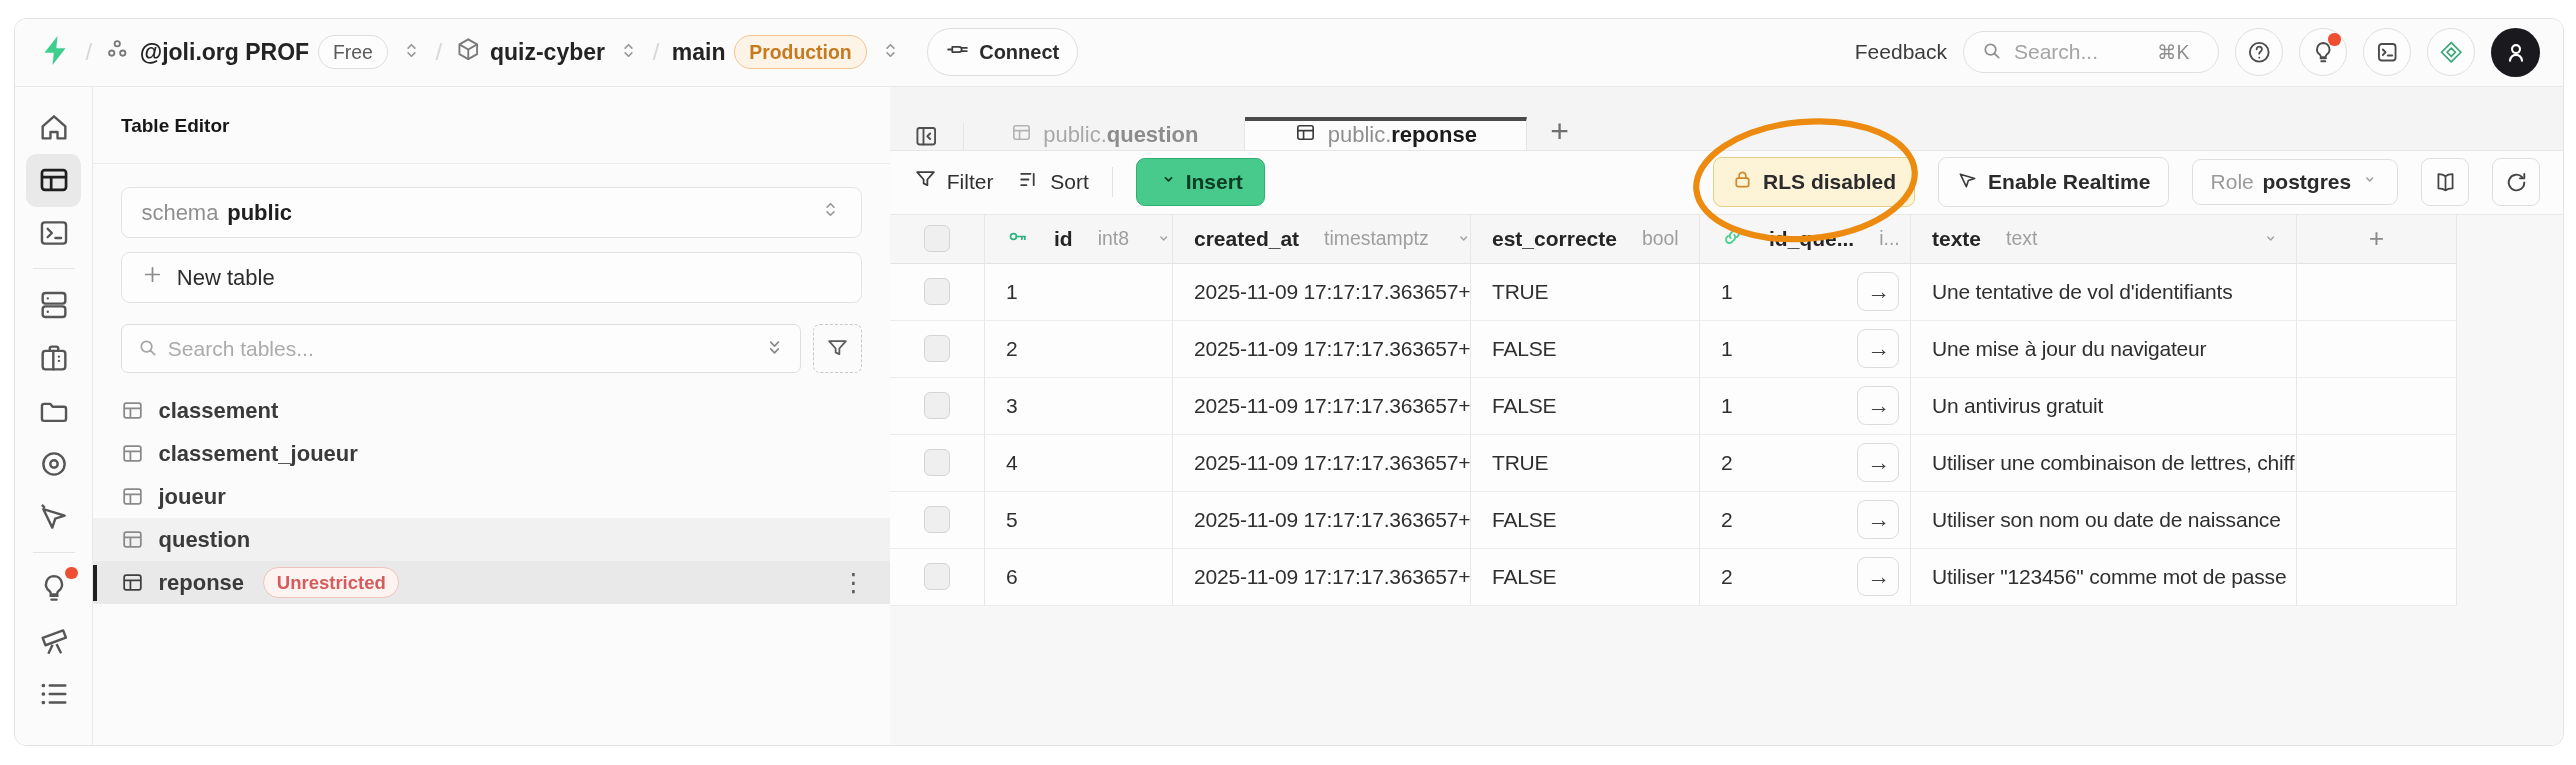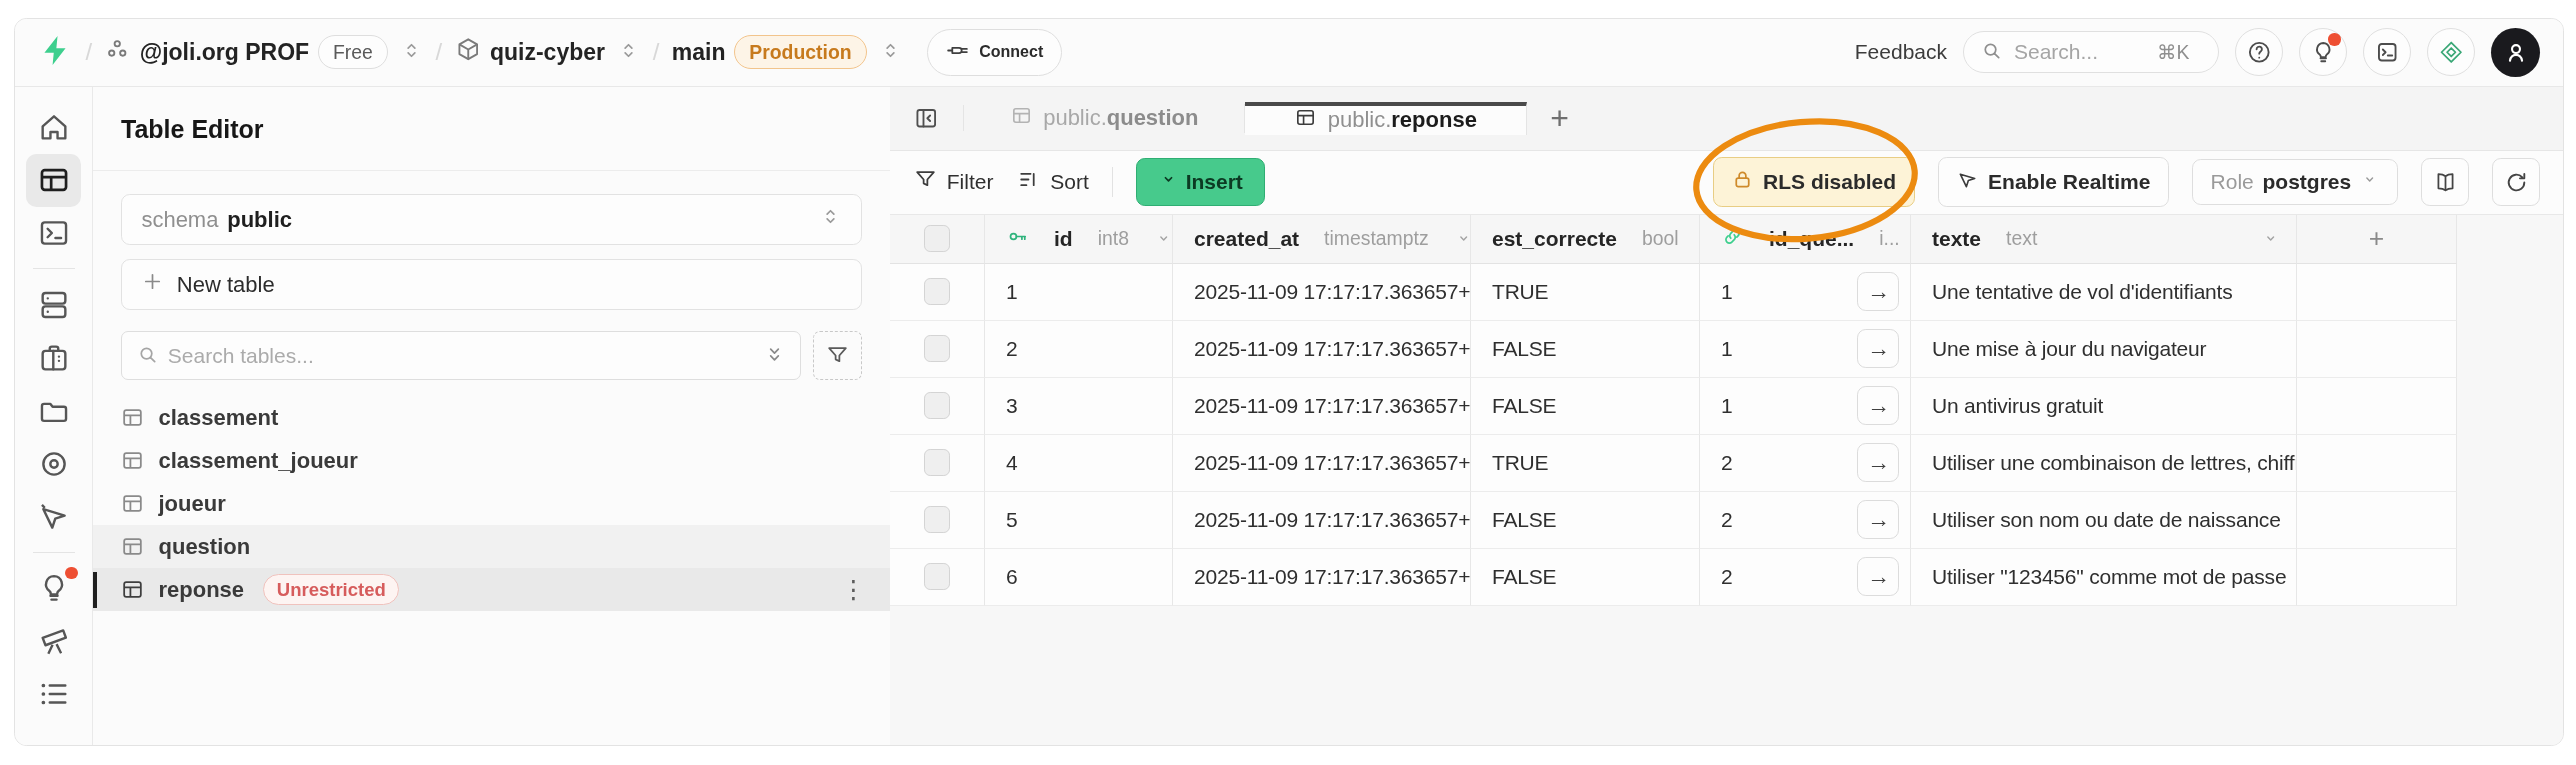--- a/index.html
+++ b/index.html
@@ -6,41 +6,41 @@
   html,body { width:2576px; height:766px; background:#ffffff; font-family:"Liberation Sans","DejaVu Sans",sans-serif; color:#2e2e2e; }
   .window { position:absolute; left:14px; top:17.6px; width:2550px; height:728px; background:#f7f7f7; border:0.9px solid #e3e3e3; border-radius:12.4px; overflow:hidden; }
 
   
   .topbar { position:absolute; left:0; top:0; right:0; height:68px; background:#fbfbfb; border-bottom:0.9px solid #e8e8e8; display:flex; align-items:center; padding:0 23px; gap:12.4px; }
   .crumb-sep { color:#d8d8d8; font-size:24px; font-weight:300; }
   .crumb { display:flex; align-items:center; gap:8.8px; font-size:23px; color:#232323; }
   .crumb b { font-weight:700; }
   .pill { display:inline-flex; align-items:center; border:0.9px solid #dedede; background:#fdfdfd; border-radius:881px; padding:4.4px 14px; font-size:19.4px; color:#5a5a5a; }
   .pill.prod { color:#c77a1d; border-color:#f2c48c; background:#fdf4e7; font-weight:600; }
-  .btn { display:inline-flex; align-items:center; gap:8.8px; border:0.9px solid #dedede; background:#fdfdfd; border-radius:881px; padding:8px 17.6px; font-size:16px; color:#2b2b2b; font-weight:600; }
+  .btn { display:inline-flex; align-items:center; gap:8.8px; border:0.9px solid #dedede; background:#fdfdfd; border-radius:881px; padding:8px 17.6px; font-size:20px; color:#2b2b2b; font-weight:600; }
   .topbar-right { margin-left:auto; display:flex; align-items:center; gap:16px; }
   .feedback { font-size:21px; color:#3c3c3c; }
   .searchpill { display:flex; align-items:center; gap:11px; border:0.9px solid #e0e0e0; background:#fdfdfd; border-radius:881px; padding:7px 16px; width:256px; }
   .searchpill input { border:none; outline:none; background:transparent; font-size:21px; color:#555; width:132px; font-family:inherit; }
   .searchpill input::placeholder { color:#a5a5a5; }
   .kbd { font-size:19.4px; color:#8f8f8f; white-space:nowrap; }
   .cbtn { width:48px; height:48px; border:0.9px solid #e0e0e0; border-radius:50%; background:#fdfdfd; display:grid; place-items:center; position:relative; }
   .dot { position:absolute; right:5.3px; top:4.4px; width:12.4px; height:12.4px; border-radius:50%; background:#ee4f33; }
   .avatar { width:49px; height:49px; border-radius:50%; background:#1a1a1e; display:grid; place-items:center; }
 
   
   .rail { position:absolute; left:0; top:68px; bottom:0; width:78px; background:#fbfbfb; border-right:0.9px solid #e9e9e9; display:flex; flex-direction:column; align-items:center; padding-top:14px; }
   .rail-btn { width:55px; height:53px; display:grid; place-items:center; border-radius:10.6px; position:relative; color:#565656; }
   .rail-btn.active { background:#e9e9e9; color:#1f1f1f; }
   .rail-div { width:42px; border-top:0.9px solid #e4e4e4; margin:8.8px 0; }
   .rail-btn .dot { right:3.5px; top:5.3px; }
 
   
   .sidebar { position:absolute; left:78px; top:68px; bottom:0; width:798px; background:#fbfbfb; border-right:0.9px solid #e7e7e7; }
-  .side-title { padding:28px 28px 26.5px; font-size:25px; font-weight:700; color:#171717; border-bottom:0.9px solid #ececec; }
+  .side-title { padding:28px 28px 26.5px; font-size:19px; font-weight:700; color:#171717; border-bottom:0.9px solid #ececec; }
   .sbox { margin:23px 28px 0; height:51px; border:0.9px solid #e2e2e2; background:#fdfdfd; border-radius:8.8px; display:flex; align-items:center; padding:0 19.4px; font-size:22px; }
   .sbox .lab { color:#8f8f8f; margin-right:8.8px; }
   .sbox .val { color:#1f1f1f; font-weight:700; }
   .sbox .chevud { margin-left:auto; }
   .newtable { margin-top:14px; gap:12.4px; color:#2c2c2c; }
   .search-row { margin:21px 28px 0; display:flex; gap:12.4px; align-items:center; }
   .tsearch { flex:1; height:49px; border:0.9px solid #dedede; background:#fdfdfd; border-radius:7px; display:flex; align-items:center; padding:0 14px; gap:8.8px; }
   .tsearch input { border:none; outline:none; background:transparent; flex:1; font-size:21px; color:#555; font-family:inherit; }
   .tsearch input::placeholder { color:#ababab; }
   .dashedbtn { width:49px; height:49px; border:1.3px dashed #c8c8c8; border-radius:7px; background:transparent; display:grid; place-items:center; }
@@ -49,21 +49,21 @@
   .trow .ticon { color:#8a8a8a; display:grid; place-items:center; }
   .trow.hovered { background:#f1f1f1; }
   .trow.selected { background:#e9e9e9; }
   .trow.selected::before { content:""; position:absolute; left:0; top:3.5px; bottom:3.5px; width:3.5px; background:#1f1f1f; }
   .trow .name { font-weight:600; }
   .badge-red { margin-left:5.3px; font-size:18.5px; color:#d65c5c; border:0.9px solid #f0c2bd; background:#fdf4f2; border-radius:881px; padding:3.5px 12.4px; font-weight:600; }
   .kebab { margin-left:auto; color:#5c5c5c; font-size:25px; letter-spacing:0.9px; }
 
   
   .main { position:absolute; left:875px; top:68px; right:0; bottom:0; background:#f7f7f7; }
-  .tabstrip { height:64px; display:flex; align-items:center; background:#f4f4f4; border-bottom:0.9px solid #e6e6e6; }
+  .tabstrip { height:64px; display:flex; align-items:flex-end; background:#f4f4f4; border-bottom:0.9px solid #e6e6e6; }
   .collapse-btn { width:74px; display:grid; place-items:center; border-right:0.9px solid #e4e4e4; color:#4f4f4f; }
   .tab { width:281px; display:flex; align-items:center; justify-content:center; gap:10.6px; border-right:0.9px solid #e4e4e4; font-size:22px; color:#9a9a9a; }
   .tab .sch { color:#a8a8a8; }
   .tab .tname { font-weight:600; color:#8c8c8c; }
   .tab.active { width:282px; background:#fcfcfc; border-top:4.4px solid #4a4a4a; color:#222; }
   .tab.active .sch { color:#8f8f8f; }
   .tab.active .tname { color:#1c1c1c; font-weight:700; }
   .tab-add { width:65px; display:grid; place-items:center; font-size:32px; color:#6f6f6f; font-weight:300; }
 
   .toolbar { height:64px; background:#fcfcfc; border-bottom:0.9px solid #e8e8e8; display:flex; align-items:center; padding:0 23px; gap:23px; }

